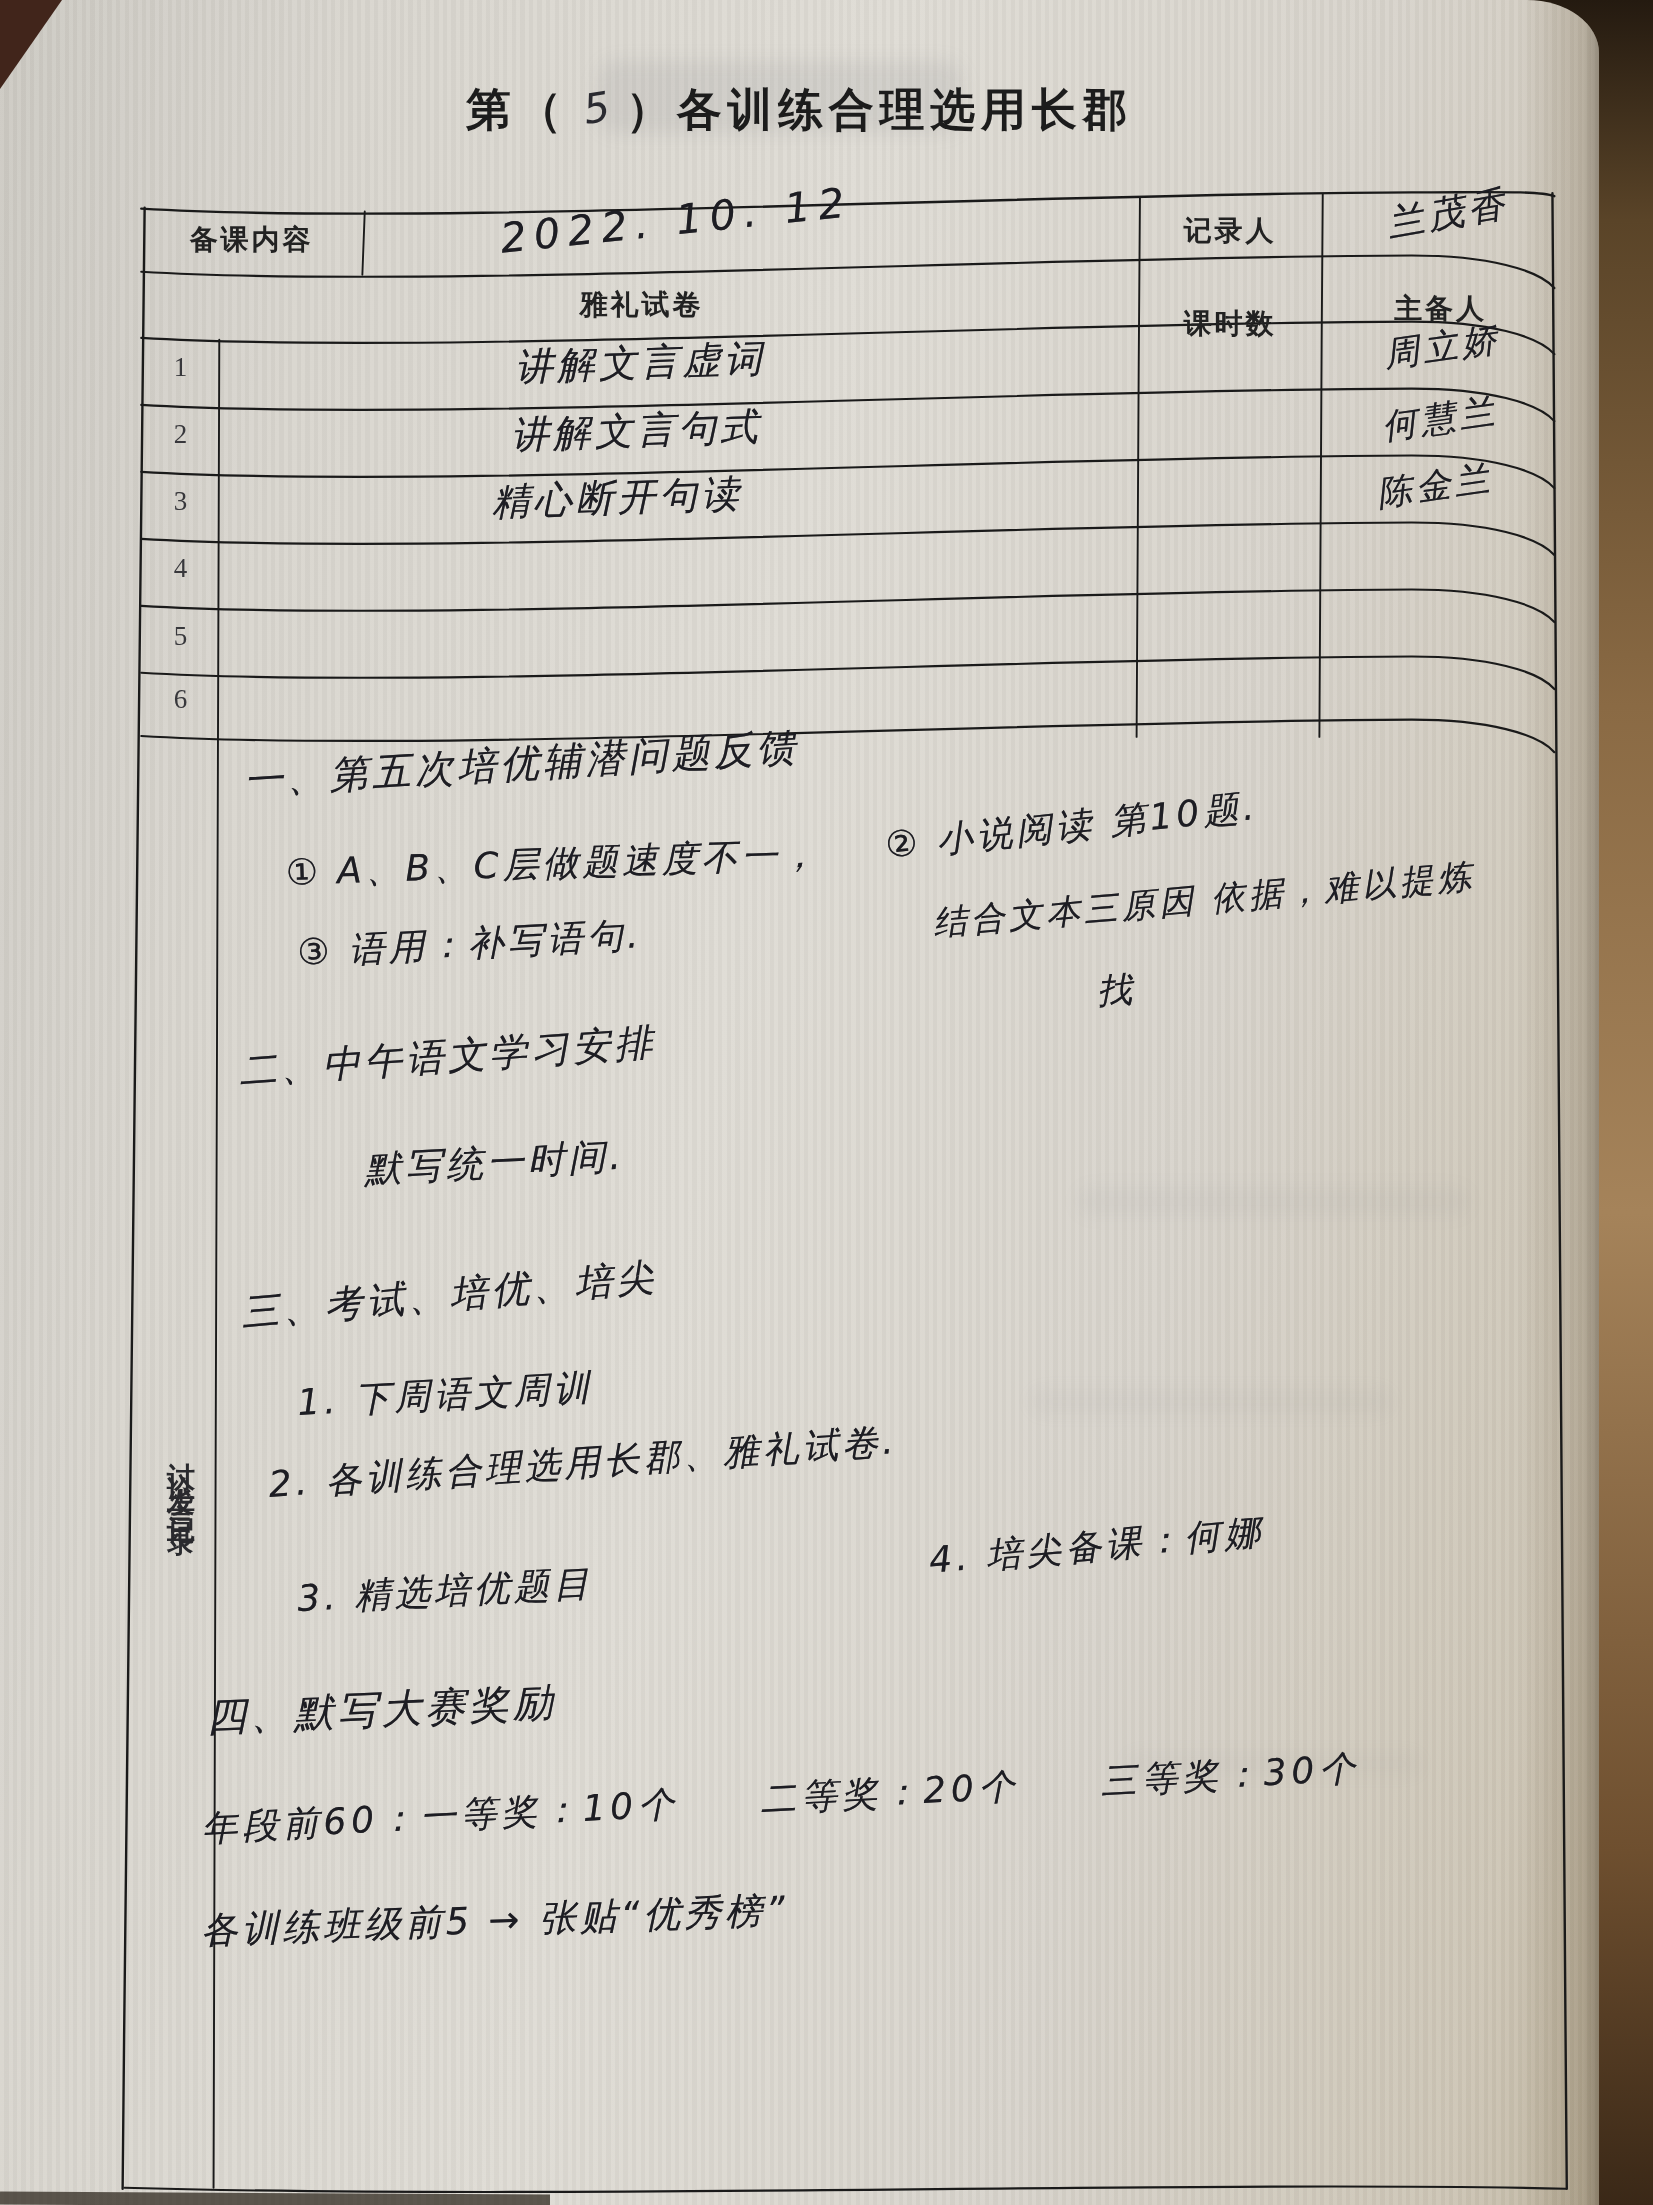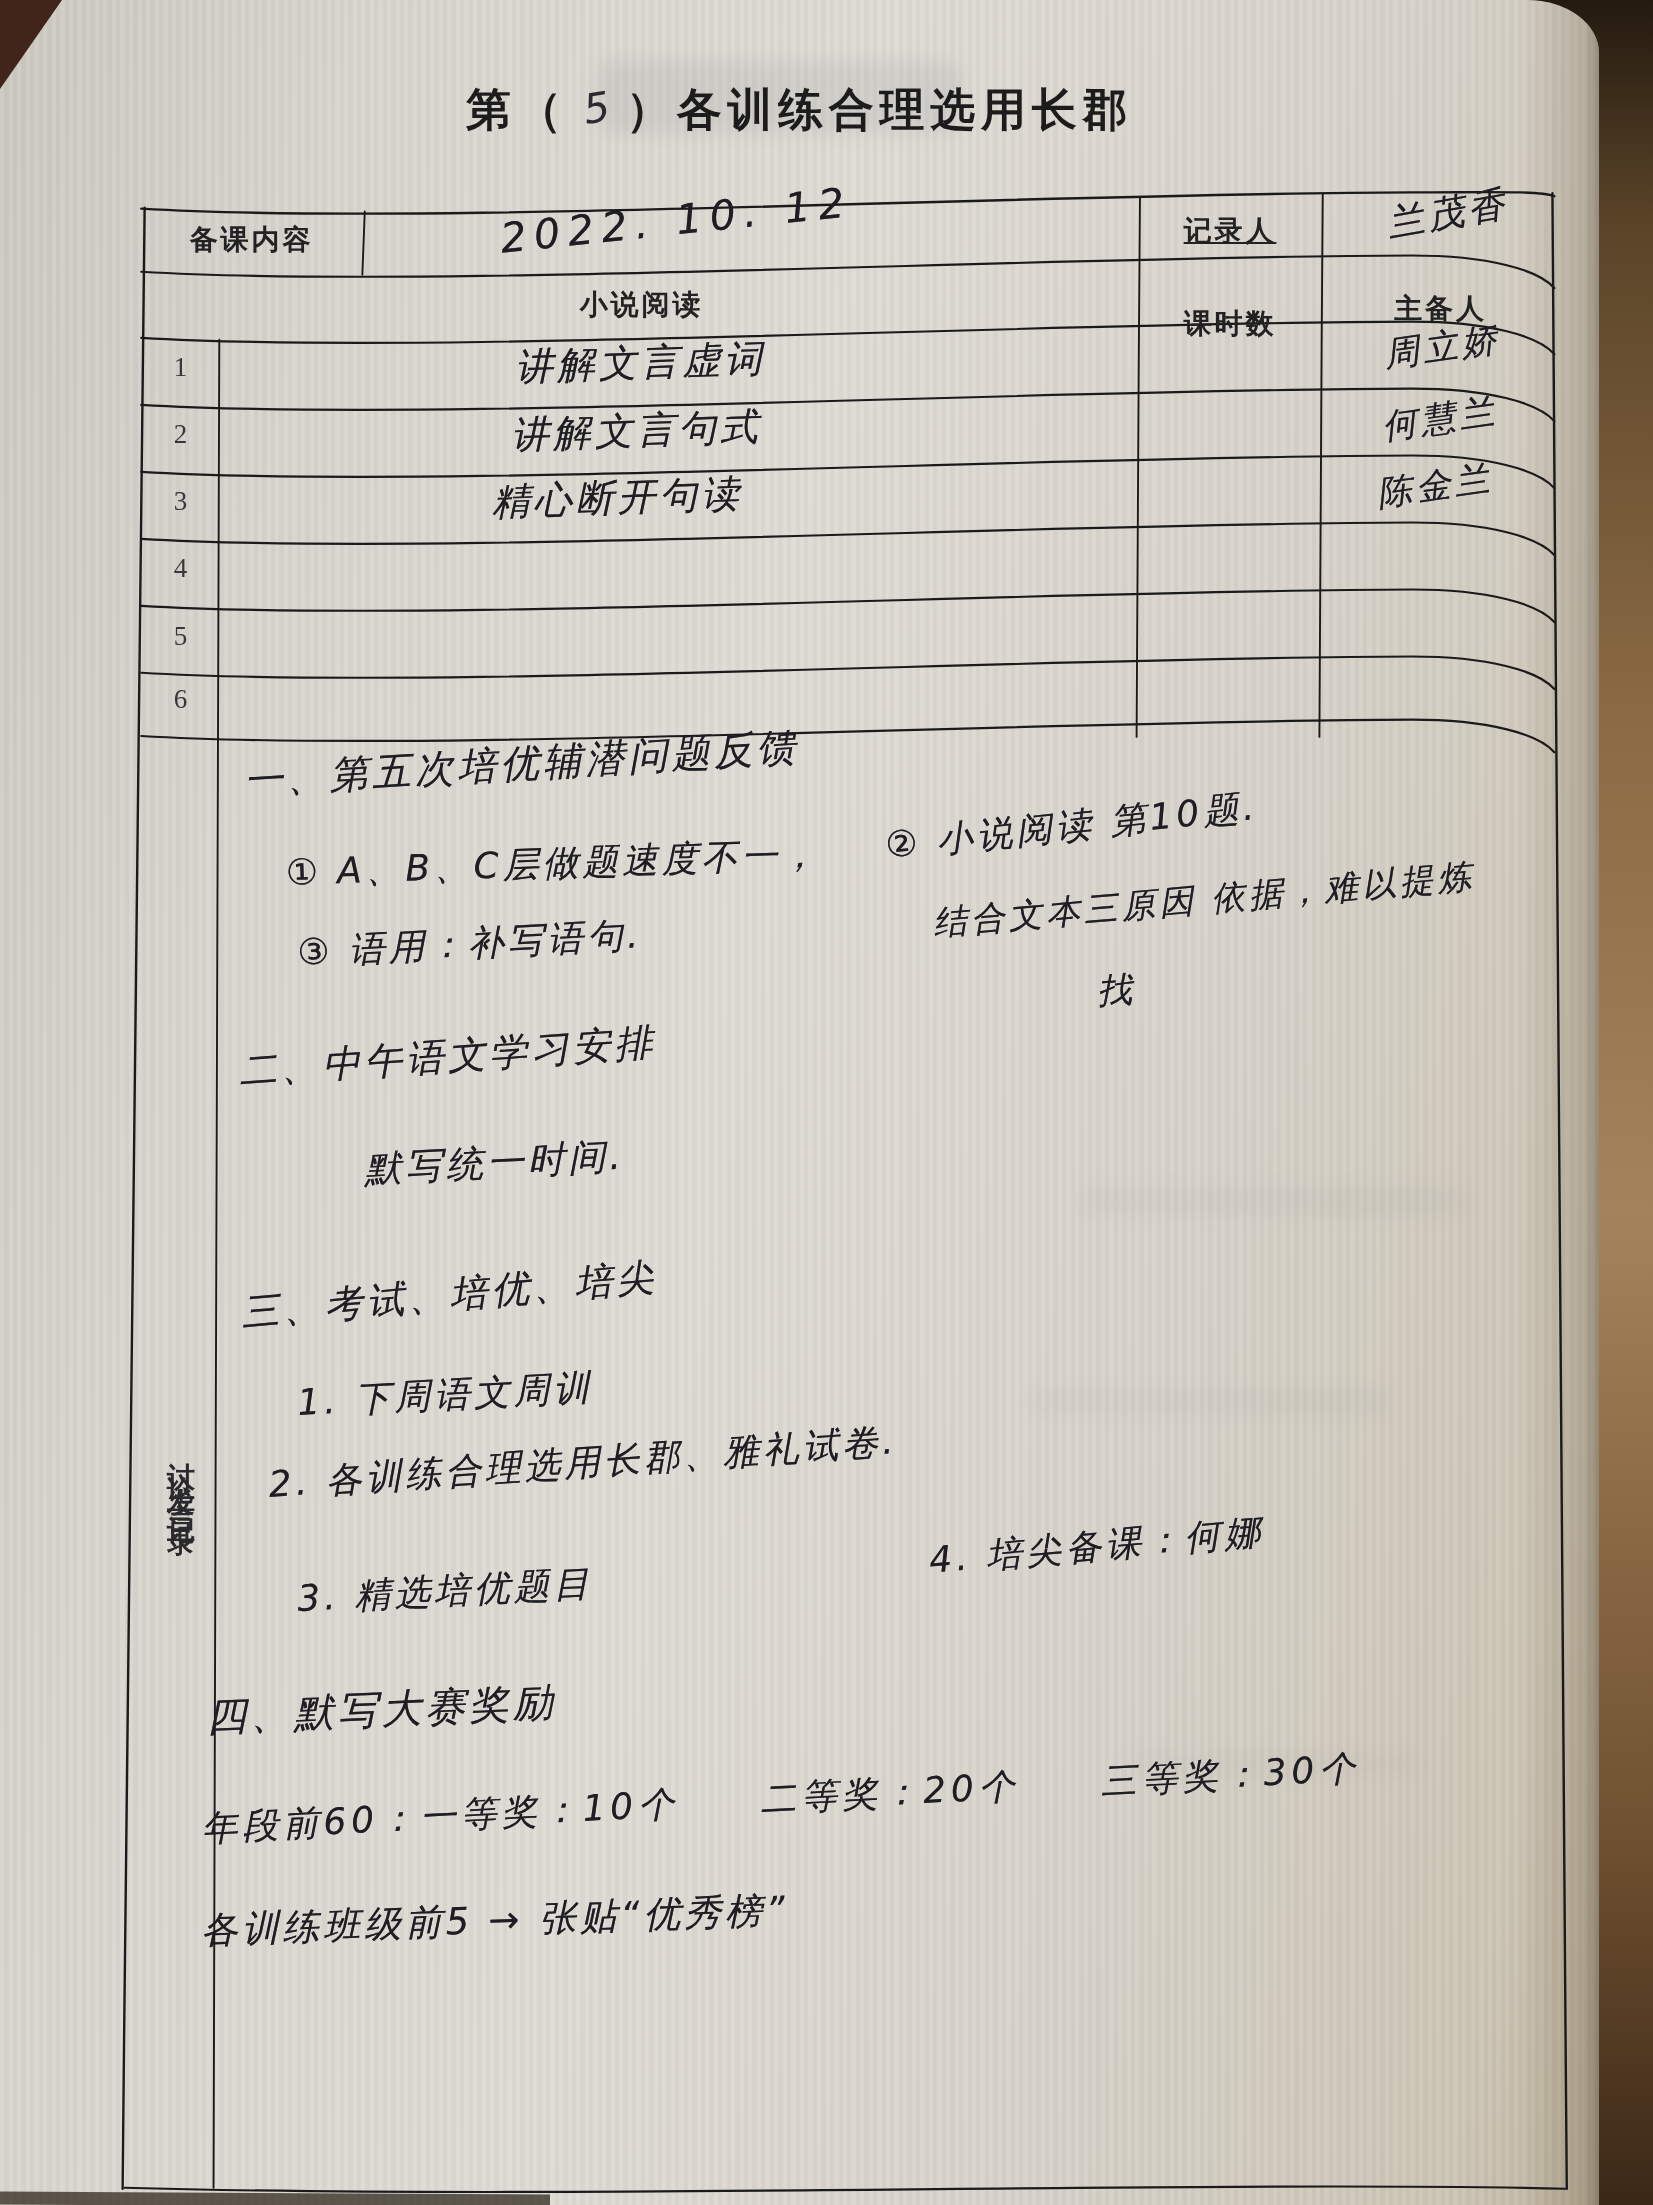--- a/index.html
+++ b/index.html
@@ -35,21 +35,21 @@
     font-weight:bold;font-size:45px;letter-spacing:5.7px;color:#1c1c1c;white-space:nowrap;}
   .title-num{display:inline-block;font-family:"DejaVu Sans",sans-serif;font-style:italic;font-weight:500;
     font-size:41px;letter-spacing:0;transform:rotate(-9deg) translateY(-2.9px);margin:0 16.3px;color:#2a2a30;}
   
   svg.grid{position:absolute;left:0;top:0;width:1654px;height:2205px;}
   svg.grid path{fill:none;stroke:#1a1a1a;stroke-linecap:round;}
   
   .lab{position:absolute;color:#222;font-family:"Liberation Serif",serif;font-weight:600;font-size:28px;
     letter-spacing:2.9px;text-align:center;white-space:nowrap;}
   .lab-activity-date{left:151px;top:221px;width:201px;}
-  .lab-recorder{left:1146px;top:212px;width:168px;text-decoration:underline;}
+  .lab-recorder{left:1146px;top:212px;width:168px;}
   .lab-content{left:402px;top:286px;width:479px;}
   .lab-hours{left:1146px;top:285px;width:168px;margin-top:20px;}
   .lab-preparer{left:1340px;top:290px;width:201px;}
   .rowno{position:absolute;left:152px;width:57px;text-align:center;color:#38383c;
     font-family:"Liberation Serif",serif;font-size:27px;}
   .rn0{top:352px}.rn1{top:419px}.rn2{top:486px}.rn3{top:553px}.rn4{top:621px}.rn5{top:684px}
   .side-label{position:absolute;left:146px;top:1315px;width:69px;height:330px;
     writing-mode:vertical-rl;text-orientation:upright;font-family:"Liberation Serif",serif;
     font-size:28px;letter-spacing:13.4px;color:#2a2a2e;font-weight:600;
     display:flex;align-items:center;justify-content:center;}
@@ -115,21 +115,21 @@
     <path d="M2764 406 C 2761 800, 2758 1250, 2757 1540" stroke-width="4"></path>
     <path d="M3244 404 C 3252 1600, 3262 3100, 3274 4574" stroke-width="5"></path>
   </svg>
 
   <div class="title-row">
     <span>第（</span><span class="title-num">5</span><span>）各训练合理选用长郡</span>
   </div>
 
   <div class="lab lab-activity-date">备课内容</div>
   <div class="lab lab-recorder">记录人</div>
-  <div class="lab lab-content">小说阅读</div>
+  <div class="lab lab-content">雅礼试卷</div>
   <div class="lab lab-hours">课时数</div>
   <div class="lab lab-preparer">主备人</div>
 
   <div class="hw hw-date">2022. 10. 12</div>
   <div class="hw hw-recorder">兰茂香</div>
 
   <div class="rowno rn0">1</div>
   <div class="rowno rn1">2</div>
   <div class="rowno rn2">3</div>
   <div class="rowno rn3">4</div>

